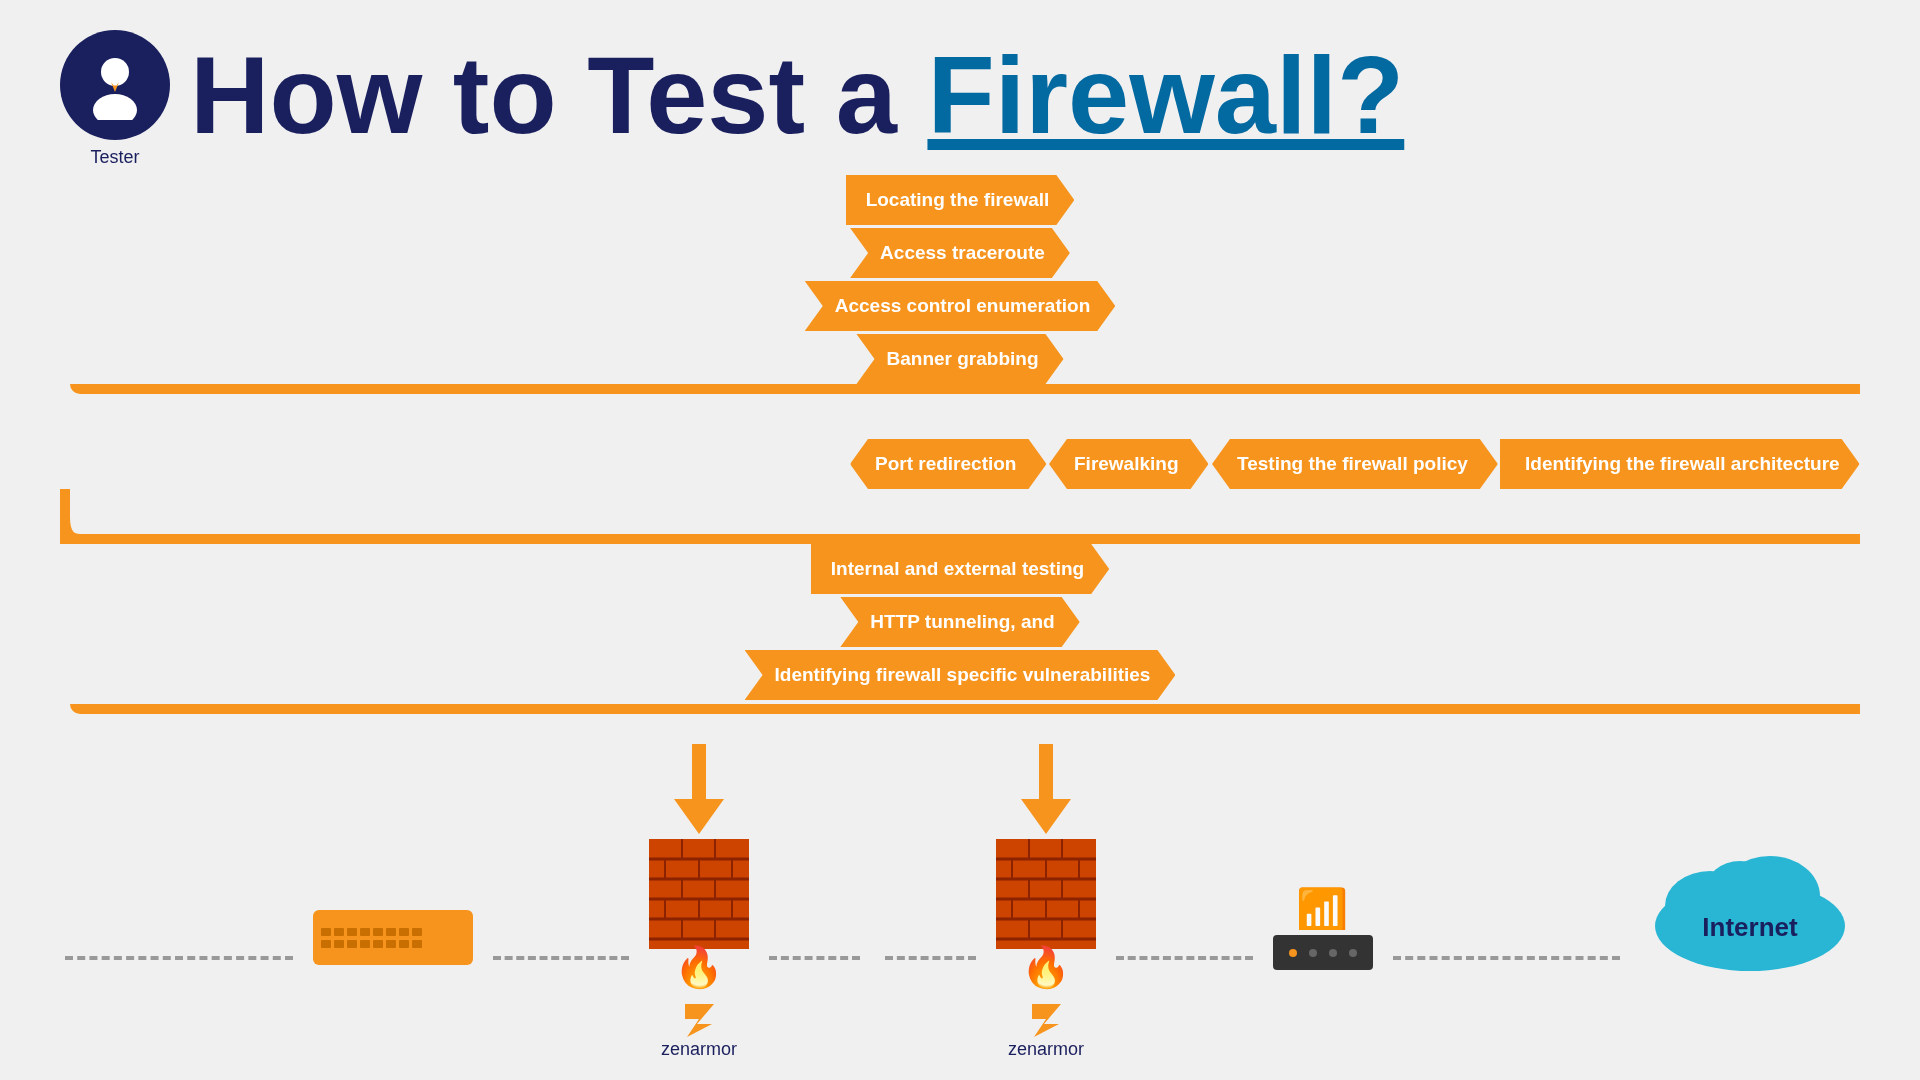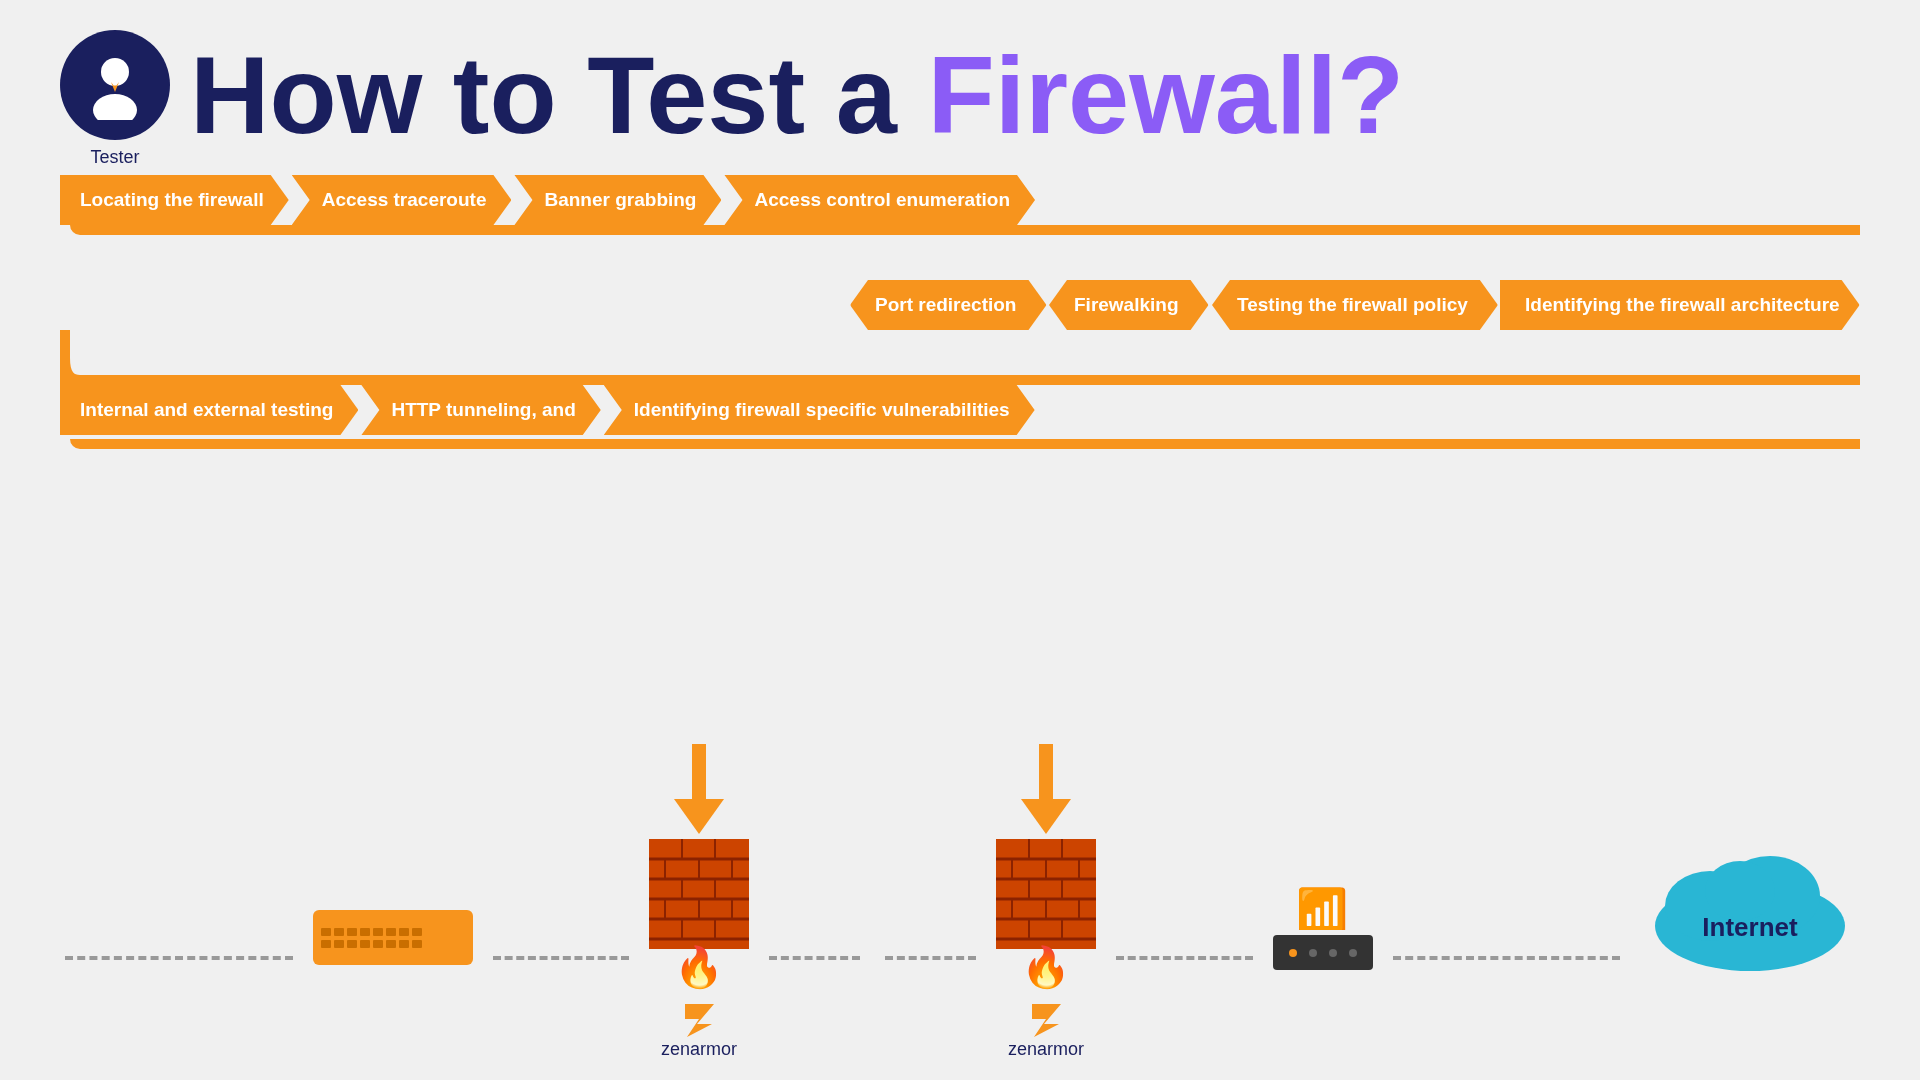--- a/index.html
+++ b/index.html
@@ -49,21 +49,22 @@
       margin-bottom: 20px;
     }
 
     .title {
       font-size: 110px;
       font-weight: 900;
       line-height: 1;
       color: #1a1f5e;
     }
     .title span.orange {
-      color: #8b5cf6;
+      color: #0369a1;
+      text-decoration: underline;
     }
 
     
     .diagram-section {
       position: absolute;
       bottom: 30px;
       left: 60px;
       right: 60px;
       display: flex;
       align-items: center;
@@ -129,20 +130,21 @@
     .step-chevron.first {
       clip-path: polygon(0 0, calc(100% - 18px) 0, 100% 50%, calc(100% - 18px) 100%, 0 100%);
       padding-left: 20px;
     }
 
     .steps-row {
       display: flex;
       align-items: center;
       gap: 3px;
       margin-bottom: 4px;
+      flex-direction: column;
     }
 
   </style>
 </head>
 <body>
 
 <div class="header">
   <div class="avatar-wrapper">
     <div class="avatar-circle">
       <svg width="70" height="70" viewBox="0 0 70 70">
@@ -157,22 +159,22 @@
   <div class="title">
     <span>How to Test a </span><span class="orange">Firewall?</span>
   </div>
 </div>
 
 <div class="steps-area">
 
   <div class="steps-row" style="margin-bottom: 0;">
     <div class="step-chevron first">Locating the firewall</div>
     <div class="step-chevron">Access traceroute</div>
+    <div class="step-chevron">Access control enumeration</div>
     <div class="step-chevron">Banner grabbing</div>
-    <div class="step-chevron">Access control enumeration</div>
   </div>
 
   <div style="position: relative; height: 55px; margin: 0;">
     <svg width="100%" height="55">
       <path d="M 20 0 L 1800 0 Q 1830 0 1830 30 L 1830 55" stroke="#f7941d" stroke-width="20" fill="none" stroke-linecap="round"></path>
     </svg>
   </div>
 
   <div class="steps-row" style="flex-direction: row-reverse; margin-bottom: 0;">
     <div class="step-chevron first" style="clip-path: polygon(18px 0, calc(100%) 0, calc(100%) 100%, 18px 100%, 0 50%); transform: scaleX(-1);">

